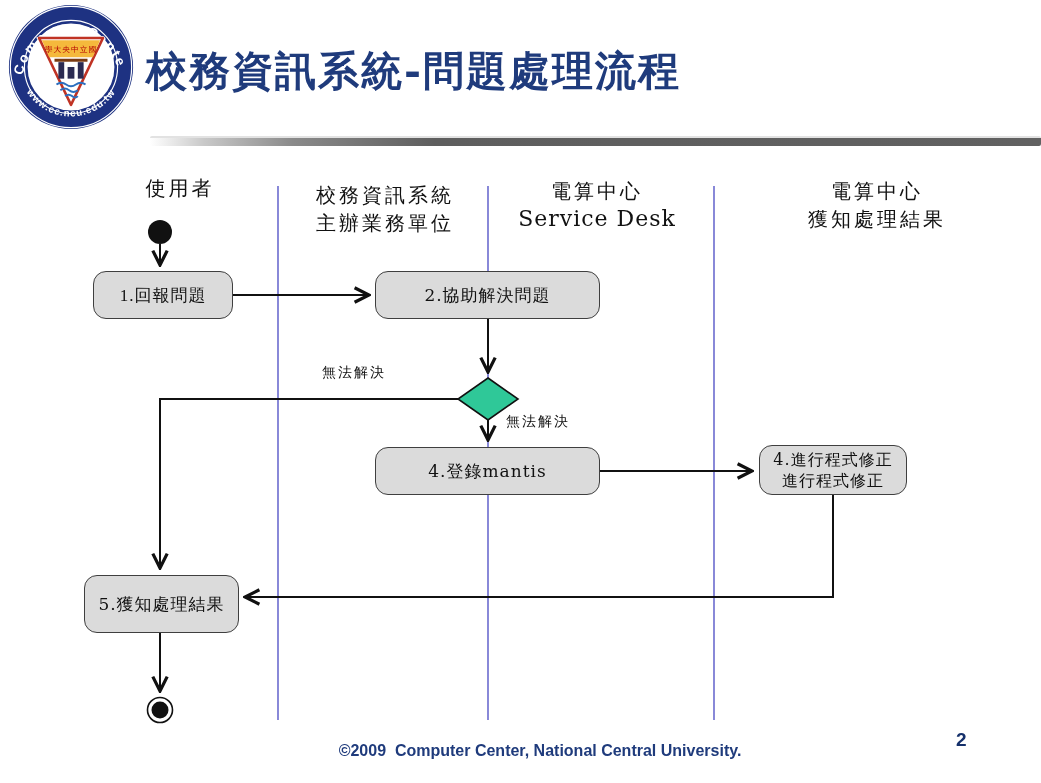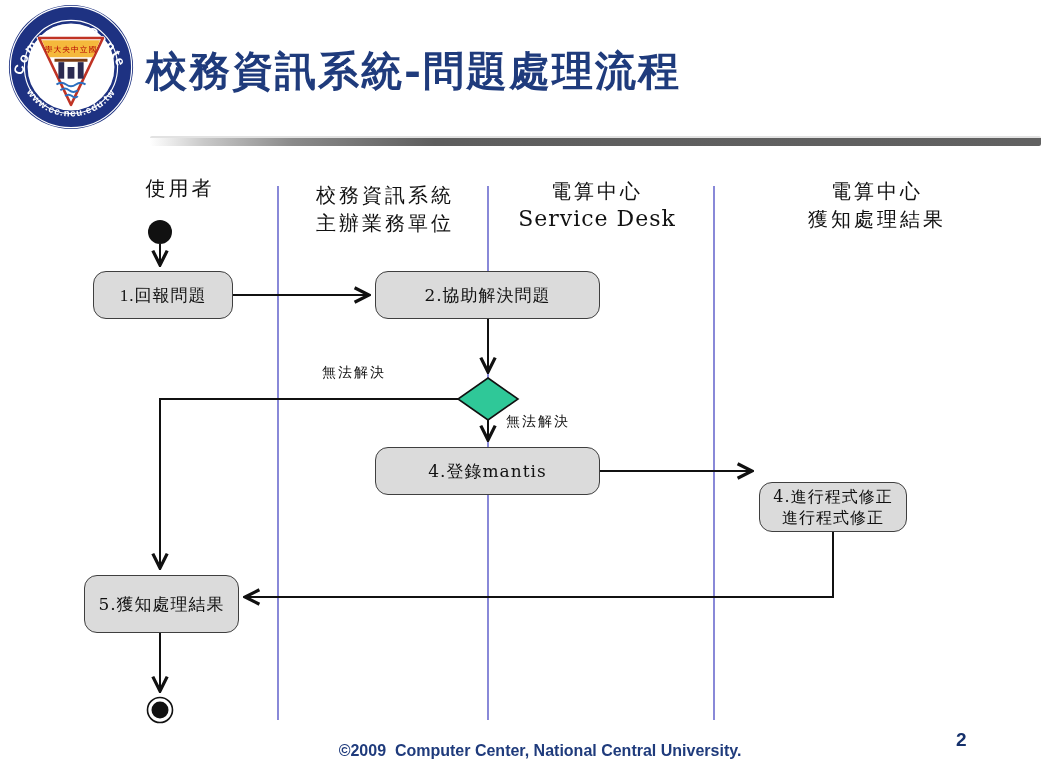--- a/index.html
+++ b/index.html
@@ -34,21 +34,21 @@
   .state-end-dot{fill:var(--ink);}
   .decision{fill:var(--diamond-fill);stroke:var(--ink);stroke-width:1.6;}
   .arr-head{fill:none;stroke:var(--ink);stroke-width:1.8;}
 
   .node{position:absolute;display:flex;align-items:center;justify-content:center;
         background:var(--box-fill);border:1.7px solid var(--box-border);border-radius:13px;
         color:var(--ink);font-size:17px;letter-spacing:1px;text-align:center;box-sizing:border-box;}
   .b1{left:93px;top:271px;width:140px;height:48px;font-family:Liberation Serif, serif;}
   .b2{left:375px;top:271px;width:225px;height:48px;}
   .b3{left:375px;top:447px;width:225px;height:48px;}
-  .b4{left:759px;top:445px;width:148px;height:50px;font-size:16px;line-height:21px;flex-direction:column;margin-top:37px;}
+  .b4{left:759px;top:445px;width:148px;height:50px;font-size:16px;line-height:21px;flex-direction:column;}
   .b5{left:84px;top:575px;width:155px;height:58px;}
 
   .edge-label{position:absolute;color:var(--ink);font-size:14px;letter-spacing:2px;white-space:nowrap;}
   .el-resolved{left:322px;top:364px;}
   .el-unresolved{left:506px;top:413px;}
 
   .footer{position:absolute;left:90px;top:742px;width:900px;text-align:center;
           font-family:"Liberation Sans", sans-serif;font-weight:bold;font-size:16px;
           color:var(--navy);white-space:pre;}
   .page-number{position:absolute;left:956px;top:729px;font-family:"Liberation Sans", sans-serif;

